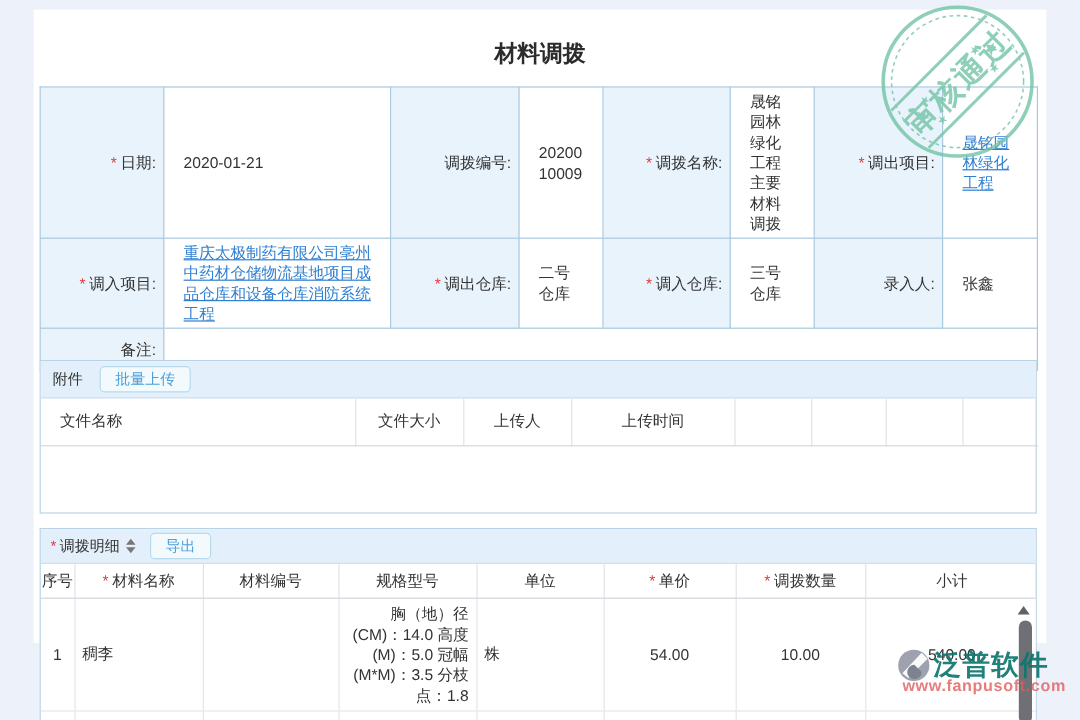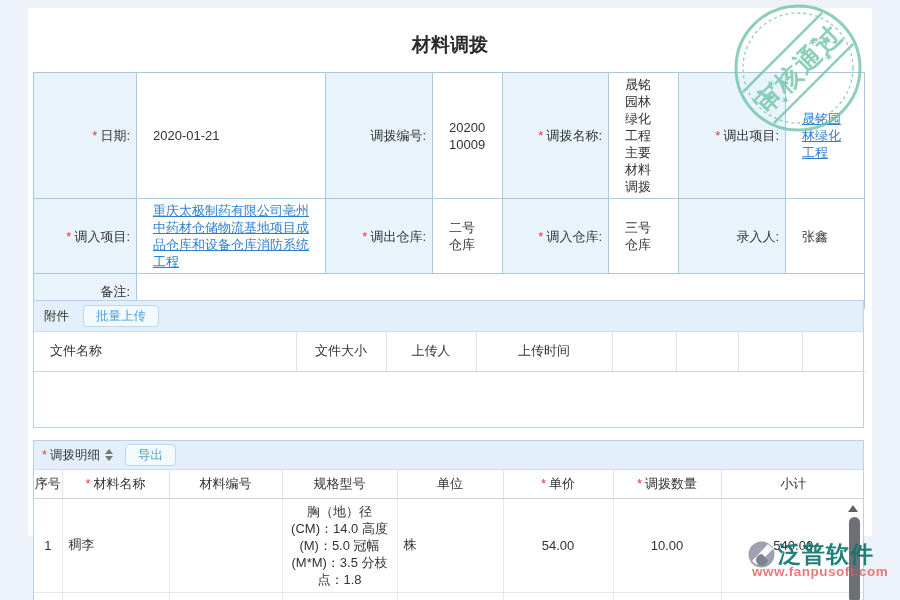--- a/index.html
+++ b/index.html
@@ -49,21 +49,21 @@
   .tri-down { width:0;height:0;border-left:4px solid transparent;border-right:4px solid transparent;border-top:5px solid #777; }
   .panel-detail .btn { margin-left:12px; }
   .detail-table { width:100%; border-collapse:collapse; table-layout:fixed; }
   .detail-table th { height:28px; font-weight:400; font-size:13px; color:#333; 
     border-right:1px solid #e0e3e8; border-bottom:1px solid #d0d4da; }
   .detail-table th:last-child { border-right:0;margin-left:32px; }
   .detail-table td { border-right:1px solid #e4e7ec; border-bottom:1px solid #e4e7ec;
     vertical-align:middle; font-size:13px; padding:4px 6px; background:#fff; }
   .detail-table td:last-child { border-right:0; }
   .td-c { text-align:center; }
-  .td-spec { font-size:12.5px; line-height:17px; text-align:center; }
+  .td-spec { font-size:12.5px; line-height:17px; text-align:right; }
 
   
   .sb-up { position:absolute; right:5px; top:64px; width:0; height:0;
     border-left:5px solid transparent; border-right:5px solid transparent; border-bottom:7px solid #5f6166; }
   .sb-thumb { position:absolute; right:3px; top:76px; width:11px; height:86px;
     background:#6f7075; border-radius:6px; cursor:pointer; }
 
   
   .stamp { position:absolute; left:733px; top:3px; width:130px; height:130px; z-index:60;
     opacity:.82; pointer-events:none; }

